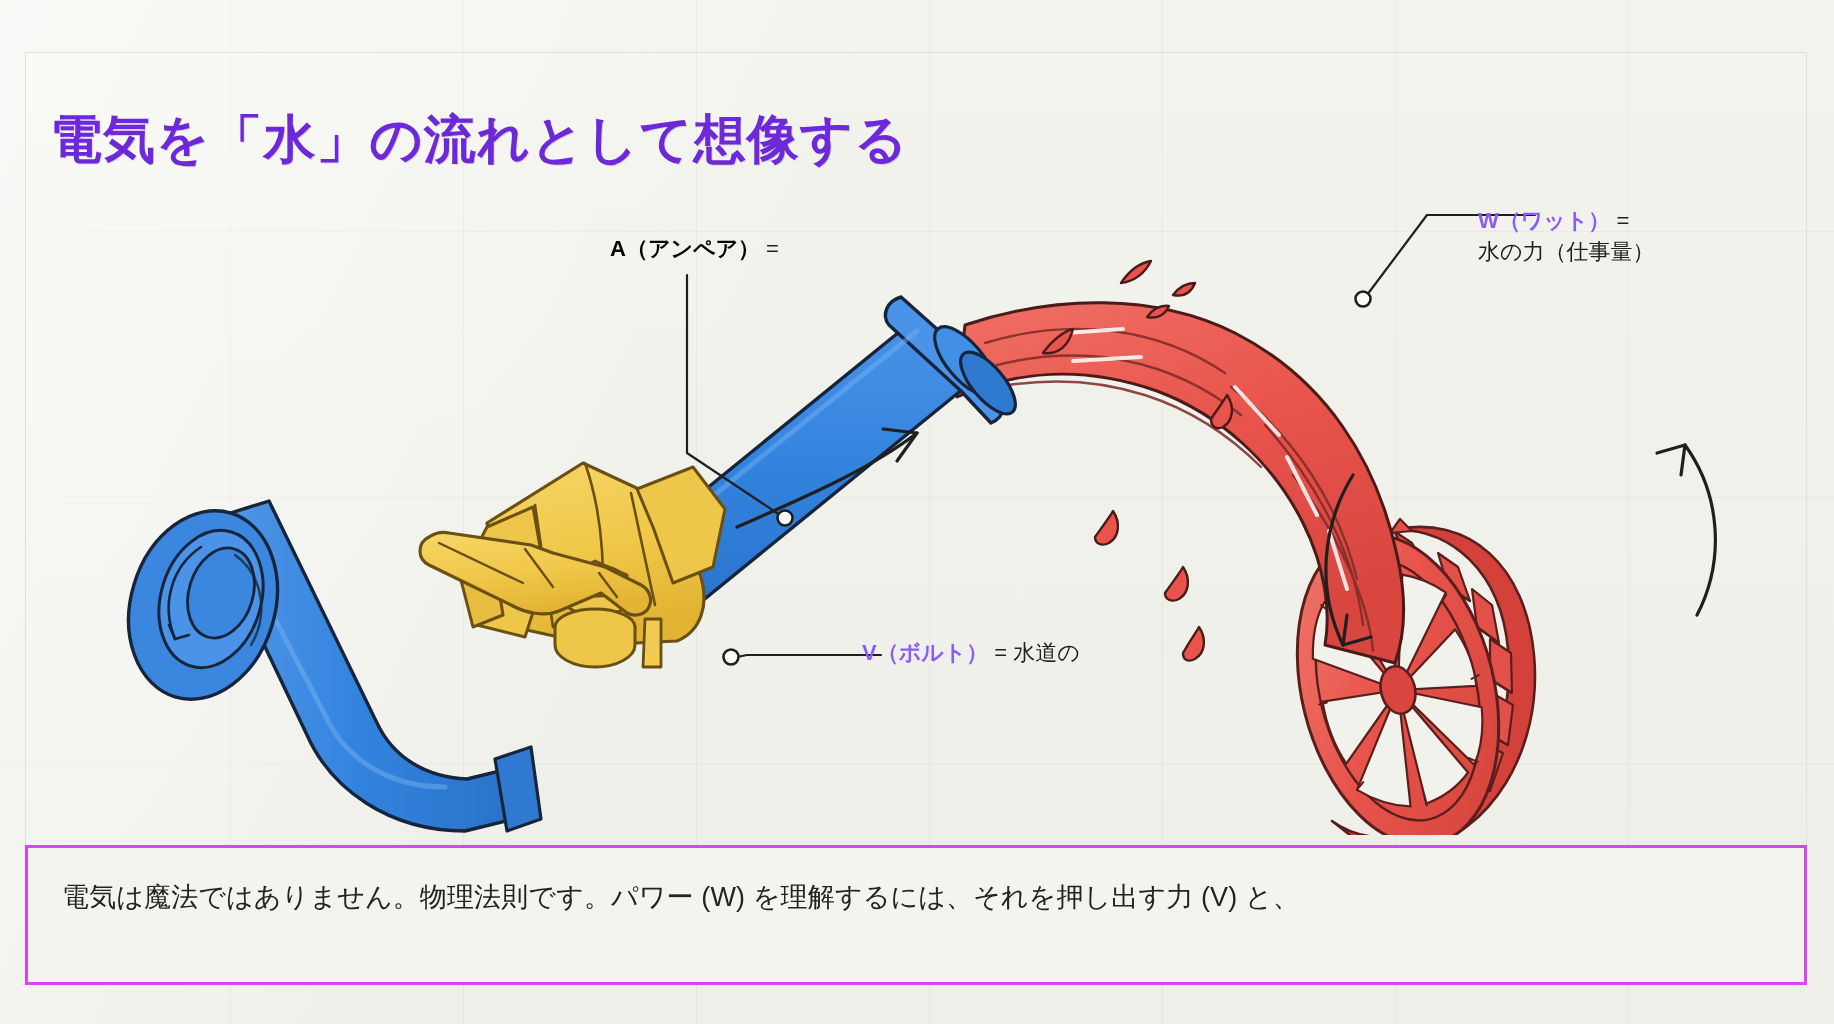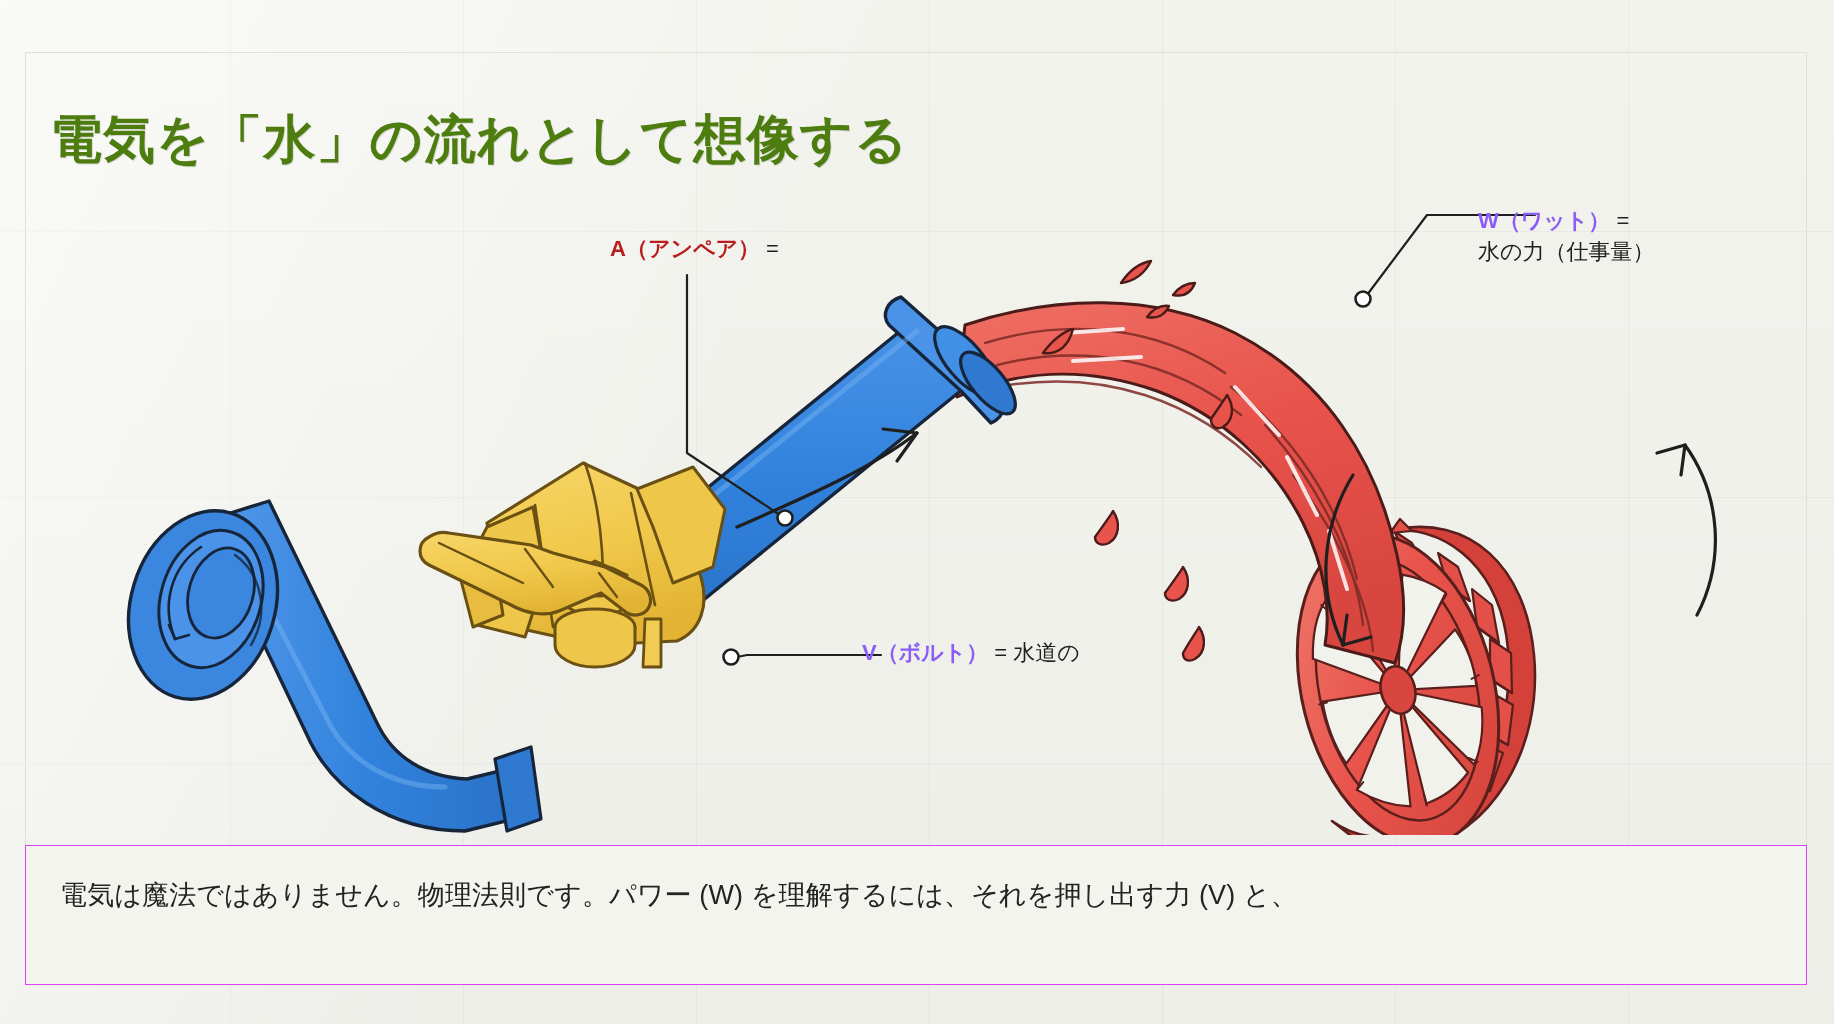--- a/index.html
+++ b/index.html
@@ -37,21 +37,21 @@
     border-bottom:none;
     box-sizing:border-box;
   }
 
   .title{
     position:absolute;
     left:50px;top:70px;
     font-size:52px;
     font-weight:700;
     letter-spacing:.02em;
-    color:#4d7c0f;
+    color:#6d28d9;
     white-space:nowrap;
     text-shadow:1px 1px 0 rgba(0,0,0,.12);
   }
 
   .diagram{
     position:absolute;
     left:25px;top:175px;
     width:1784px;height:660px;
   }
 
@@ -59,33 +59,33 @@
   .label{
     position:absolute;
     font-size:22px;
     line-height:1.42;
     color:#1f1f1f;
     white-space:nowrap;
     font-weight:500;
   }
   .label .key{font-weight:700;}
   .label.amp{left:610px;top:233px;}
-  .label.amp .key{color:#b91c1c;}
+  .label.amp .key{color:#000000;}
   .label.volt{left:862px;top:637px;}
   .label.volt .key{color:#8b5cf6;}
   .label.watt{left:1478px;top:205px;}
   .label.watt .key{color:#8b5cf6;}
 
   
   .caption{
     position:absolute;
     left:25px;top:845px;
     width:1782px;height:140px;
     box-sizing:border-box;
-    border:1px solid #d946ef;
+    border:3px solid #d946ef;
     background:#f4f4ef;
     padding:28px 34px 0 34px;
   }
   .caption p{
     margin:0;
     font-size:27px;
     line-height:1.62;
     color:#232321;
     font-weight:500;
     letter-spacing:.005em;

